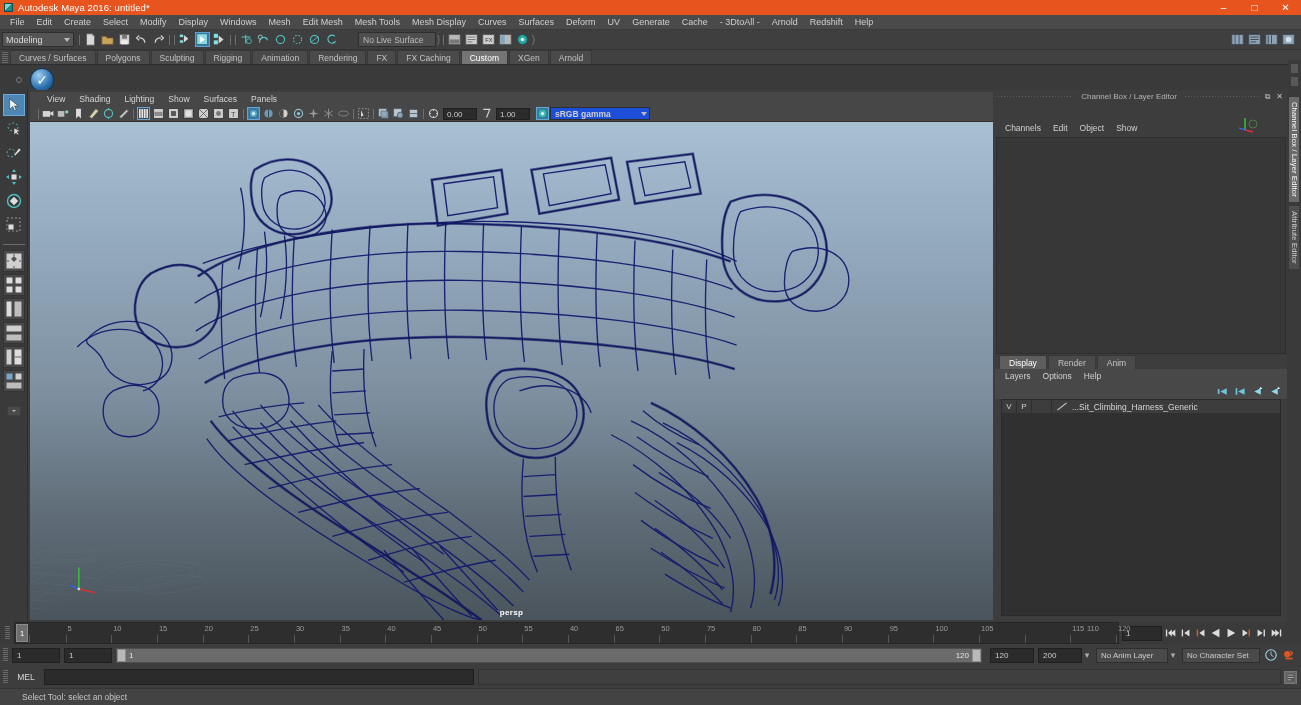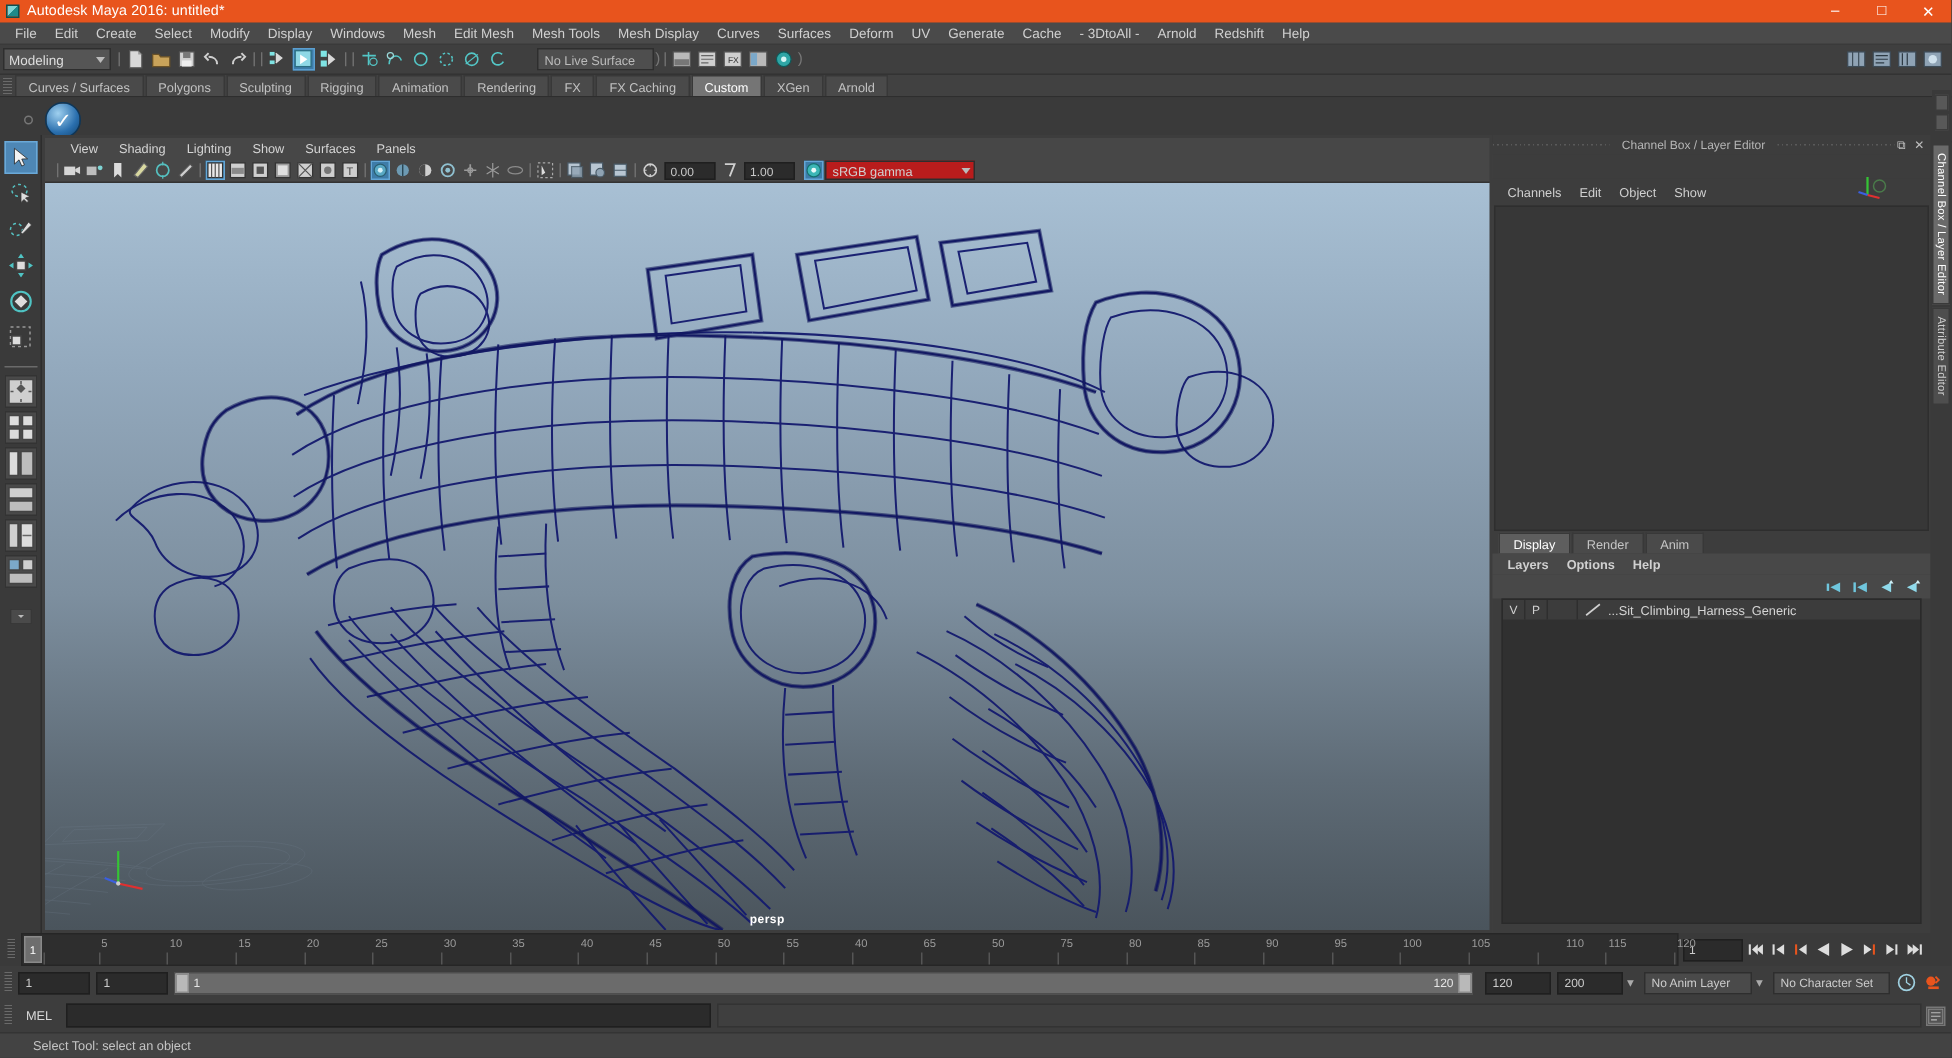--- a/index.html
+++ b/index.html
@@ -95,23 +95,23 @@
   
   .vp-wrap{ flex:1; display:flex; flex-direction:column; background:#3d3d3d; padding:2px 2px 2px 2px;}
   .vpmenu{ height:14px;display:flex;align-items:center;background:#474747;padding-left:10px;}
   .vpmenu .mi{ padding:0 7px;font-size:8.5px;color:#d5d5d5;line-height:14px;}
   .vptool{ height:16px;background:#474747;display:flex;align-items:center;padding-left:6px;
            border-bottom:1px solid #333;}
   .vb{ width:13px;height:13px;margin:0 1px;display:inline-block;}
   .vb.sel{ background:#3e7ca8;box-shadow:0 0 0 1px #63a6d6 inset;}
   .numfield{ width:34px;height:12px;background:#2b2b2b;border:1px solid #1f1f1f;color:#c8c8c8;
              font-size:8px;line-height:11px;padding-left:3px;margin:0 2px;}
-  .gammabox{ height:13px;min-width:100px;background:#b91c1c;border:1px solid #2e2e2e;
+  .gammabox{ height:13px;min-width:100px;background:#1d4ed8;border:1px solid #2e2e2e;
              font-size:8.5px;color:#d0d0d0;line-height:12px;padding-left:4px;
-             display:flex;align-items:center;justify-content:space-between;}
+             display:flex;align-items:center;justify-content:space-between;font-weight:bold;}
   .viewport{ flex:1; position:relative; overflow:hidden;
      background:linear-gradient(to bottom,#a8c0d4 0%, #93a9bd 25%, #7d8f9f 55%, #5e6b76 80%, #4a545c 100%);}
   .vp-label{ position:absolute;bottom:3px;left:0;right:0;text-align:center;
              font-size:8px;color:#fff;font-weight:bold;letter-spacing:.3px;}
   .axis{ position:absolute; left:38px; bottom:22px; width:36px;height:36px;}
   .model{ position:absolute; left:0; top:0; width:100%; height:100%;}
 
   
   .rightpanel{ width:306px; background:#3d3d3d; display:flex; }
   .rp-main{ flex:1; display:flex; flex-direction:column; }
@@ -123,21 +123,21 @@
   .cb-menus{ height:18px; background:#3d3d3d; display:flex; align-items:center; padding-left:4px;}
   .cb-menus .mi{ padding:0 6px; font-size:8.5px; color:#d0d0d0;}
   .cb-area{ flex:1; background:#373737; border:1px solid #2e2e2e; margin:0 1px;}
   .cb-gizmo{ position:absolute; right:28px; top:12px; width:22px;height:20px;}
 
   .layer-tabs{ height:15px; display:flex; align-items:flex-end; padding-left:4px; background:#3d3d3d;}
   .ltab{ padding:0 9px;height:14px;line-height:14px;font-size:8.5px;color:#c5c5c5;
          background:#4a4a4a;border:1px solid #383838;border-bottom:none;margin-right:1px;}
   .ltab.active{ background:#5e5e5e;color:#fff;}
   .layer-menus{ height:14px;display:flex;align-items:center;padding-left:4px;background:#484848;}
-  .layer-menus .mi{ padding:0 6px;font-size:8.5px;color:#d0d0d0;font-weight:bold;}
+  .layer-menus .mi{ padding:0 6px;font-size:8.5px;color:#d0d0d0;}
   .layer-toolrow{ height:16px;background:#484848;display:flex;align-items:center;justify-content:flex-end;
                   padding-right:6px;}
   .lbtn{ width:13px;height:13px;margin-left:4px;}
   .layer-list{ flex:1;background:#303030;border:1px solid #2a2a2a;margin:0 6px 6px 6px;}
   .layer-row{ height:13px;display:flex;align-items:center;background:#3c3c3c;font-size:8.5px;color:#d5d5d5;}
   .lcell{ width:15px;text-align:center;font-size:8px;color:#d0d0d0;border-right:1px solid #2e2e2e;
           height:13px;line-height:13px;}
   .lcell.blank{ width:20px; }
   .lswatch{ width:16px;height:11px;margin:0 2px;}
   .rp-vtabs{ width:14px; background:#3a3a3a; display:flex; flex-direction:column; align-items:center;
@@ -900,21 +900,21 @@
         <div class="tl-lbl" style="left: 783.294px;">85</div>
         <div class="tl-tick" style="left: 826.966px;"></div>
         <div class="tl-lbl" style="left: 828.966px;">90</div>
         <div class="tl-tick" style="left: 872.639px;"></div>
         <div class="tl-lbl" style="left: 874.639px;">95</div>
         <div class="tl-tick" style="left: 918.311px;"></div>
         <div class="tl-lbl" style="left: 920.311px;">100</div>
         <div class="tl-tick" style="left: 963.983px;"></div>
         <div class="tl-lbl" style="left: 965.983px;">105</div>
         <div class="tl-tick" style="left: 1009.66px;"></div>
-        <div class="tl-lbl" style="left: 1029px;">110</div>
+        <div class="tl-lbl" style="left: 1072px;">110</div>
         <div class="tl-tick" style="left: 1055.33px;"></div>
         <div class="tl-lbl" style="left: 1057.33px;">115</div>
         <div class="tl-tick" style="left: 1101px;"></div>
         <div class="tl-lbl" style="left: 1103px;">120</div>
       </div>
     <div class="tl-right">
       <span class="tl-field">1</span>
       <span class="pb">
           <svg width="12" height="12" viewBox="0 0 14 14">
             <rect x="1" y="3" width="1.6" height="8" fill="#ddd"></rect>

